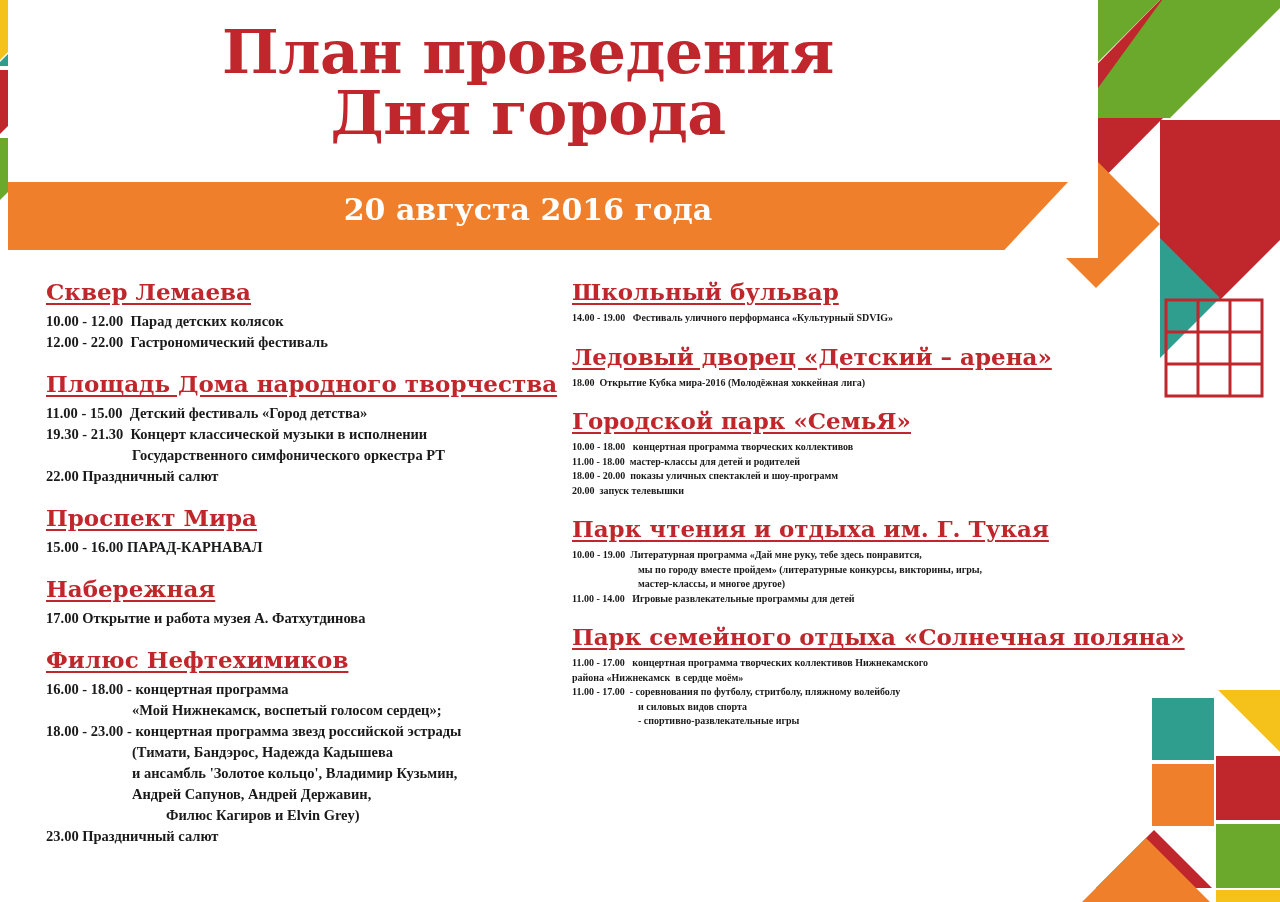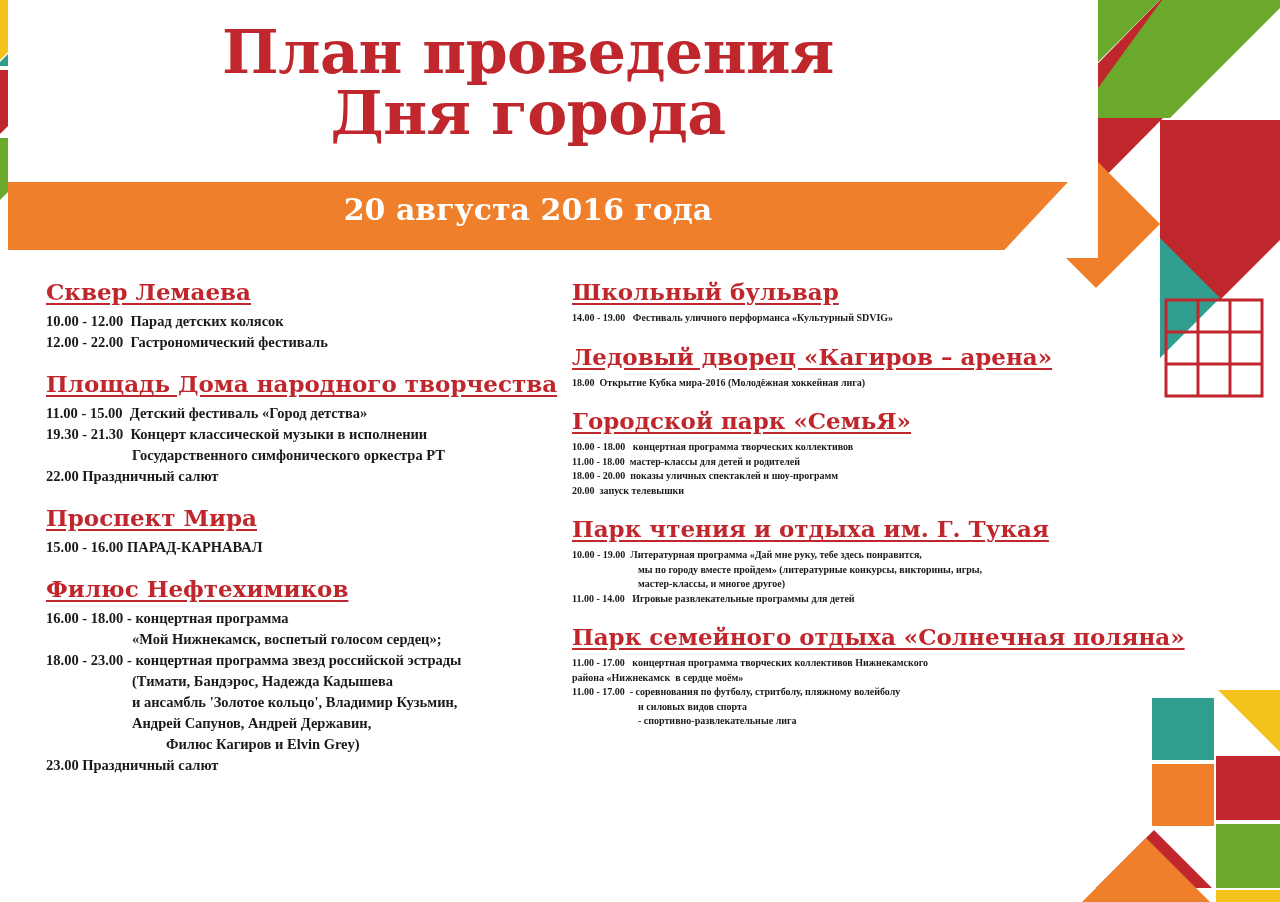--- a/index.html
+++ b/index.html
@@ -193,38 +193,42 @@
         <div class="line">11.00 - 15.00  Детский фестиваль «Город детства»</div>
         <div class="line">19.30 - 21.30  Концерт классической музыки в исполнении</div>
         <div class="line ind2">Государственного симфонического оркестра РТ</div>
         <div class="line">22.00 Праздничный салют</div>
       </div>
       <div class="section">
         <div class="sec-title">Проспект Мира</div>
         <div class="line">15.00 - 16.00 ПАРАД-КАРНАВАЛ</div>
       </div>
       <div class="section">
+        <div class="sec-title">Набережная</div>
+        <div class="line">17.00 Открытие и работа музея А. Фатхутдинова</div>
+      </div>
+      <div class="section">
         <div class="sec-title">Филюс Нефтехимиков</div>
         <div class="line">16.00 - 18.00 - концертная программа</div>
         <div class="line ind2">«Мой Нижнекамск, воспетый голосом сердец»;</div>
         <div class="line">18.00 - 23.00 - концертная программа звезд российской эстрады</div>
         <div class="line ind2">(Тимати, Бандэрос, Надежда Кадышева</div>
         <div class="line ind2">и ансамбль 'Золотое кольцо', Владимир Кузьмин,</div>
         <div class="line ind2">Андрей Сапунов, Андрей Державин,</div>
         <div class="line ind3">Филюс Кагиров и Elvin Grey)</div>
         <div class="line">23.00 Праздничный салют</div>
       </div>
     </div>
   <div class="col col-right">
       <div class="section">
         <div class="sec-title">Школьный бульвар</div>
         <div class="line">14.00 - 19.00   Фестиваль уличного перформанса «Культурный SDVIG»</div>
       </div>
       <div class="section">
-        <div class="sec-title">Ледовый дворец «Кагиров – арена»</div>
+        <div class="sec-title">Ледовый дворец «Детский – арена»</div>
         <div class="line">18.00  Открытие Кубка мира-2016 (Молодёжная хоккейная лига)</div>
       </div>
       <div class="section">
         <div class="sec-title">Городской парк «СемьЯ»</div>
         <div class="line">10.00 - 18.00   концертная программа творческих коллективов</div>
         <div class="line">11.00 - 18.00  мастер-классы для детей и родителей</div>
         <div class="line">18.00 - 20.00  показы уличных спектаклей и шоу-программ</div>
         <div class="line">20.00  запуск телевышки</div>
       </div>
       <div class="section">
@@ -233,16 +237,16 @@
         <div class="line ind4">мы по городу вместе пройдем» (литературные конкурсы, викторины, игры,</div>
         <div class="line ind4">мастер-классы, и многое другое)</div>
         <div class="line">11.00 - 14.00   Игровые развлекательные программы для детей</div>
       </div>
       <div class="section">
         <div class="sec-title">Парк семейного отдыха «Солнечная поляна»</div>
         <div class="line">11.00 - 17.00   концертная программа творческих коллективов Нижнекамского</div>
         <div class="line">района «Нижнекамск  в сердце моём»</div>
         <div class="line">11.00 - 17.00  - соревнования по футболу, стритболу, пляжному волейболу</div>
         <div class="line ind4">и силовых видов спорта</div>
-        <div class="line ind4">- спортивно-развлекательные лига</div>
+        <div class="line ind4">- спортивно-развлекательные игры</div>
       </div>
     </div>
 </div>
 
 </body></html>

